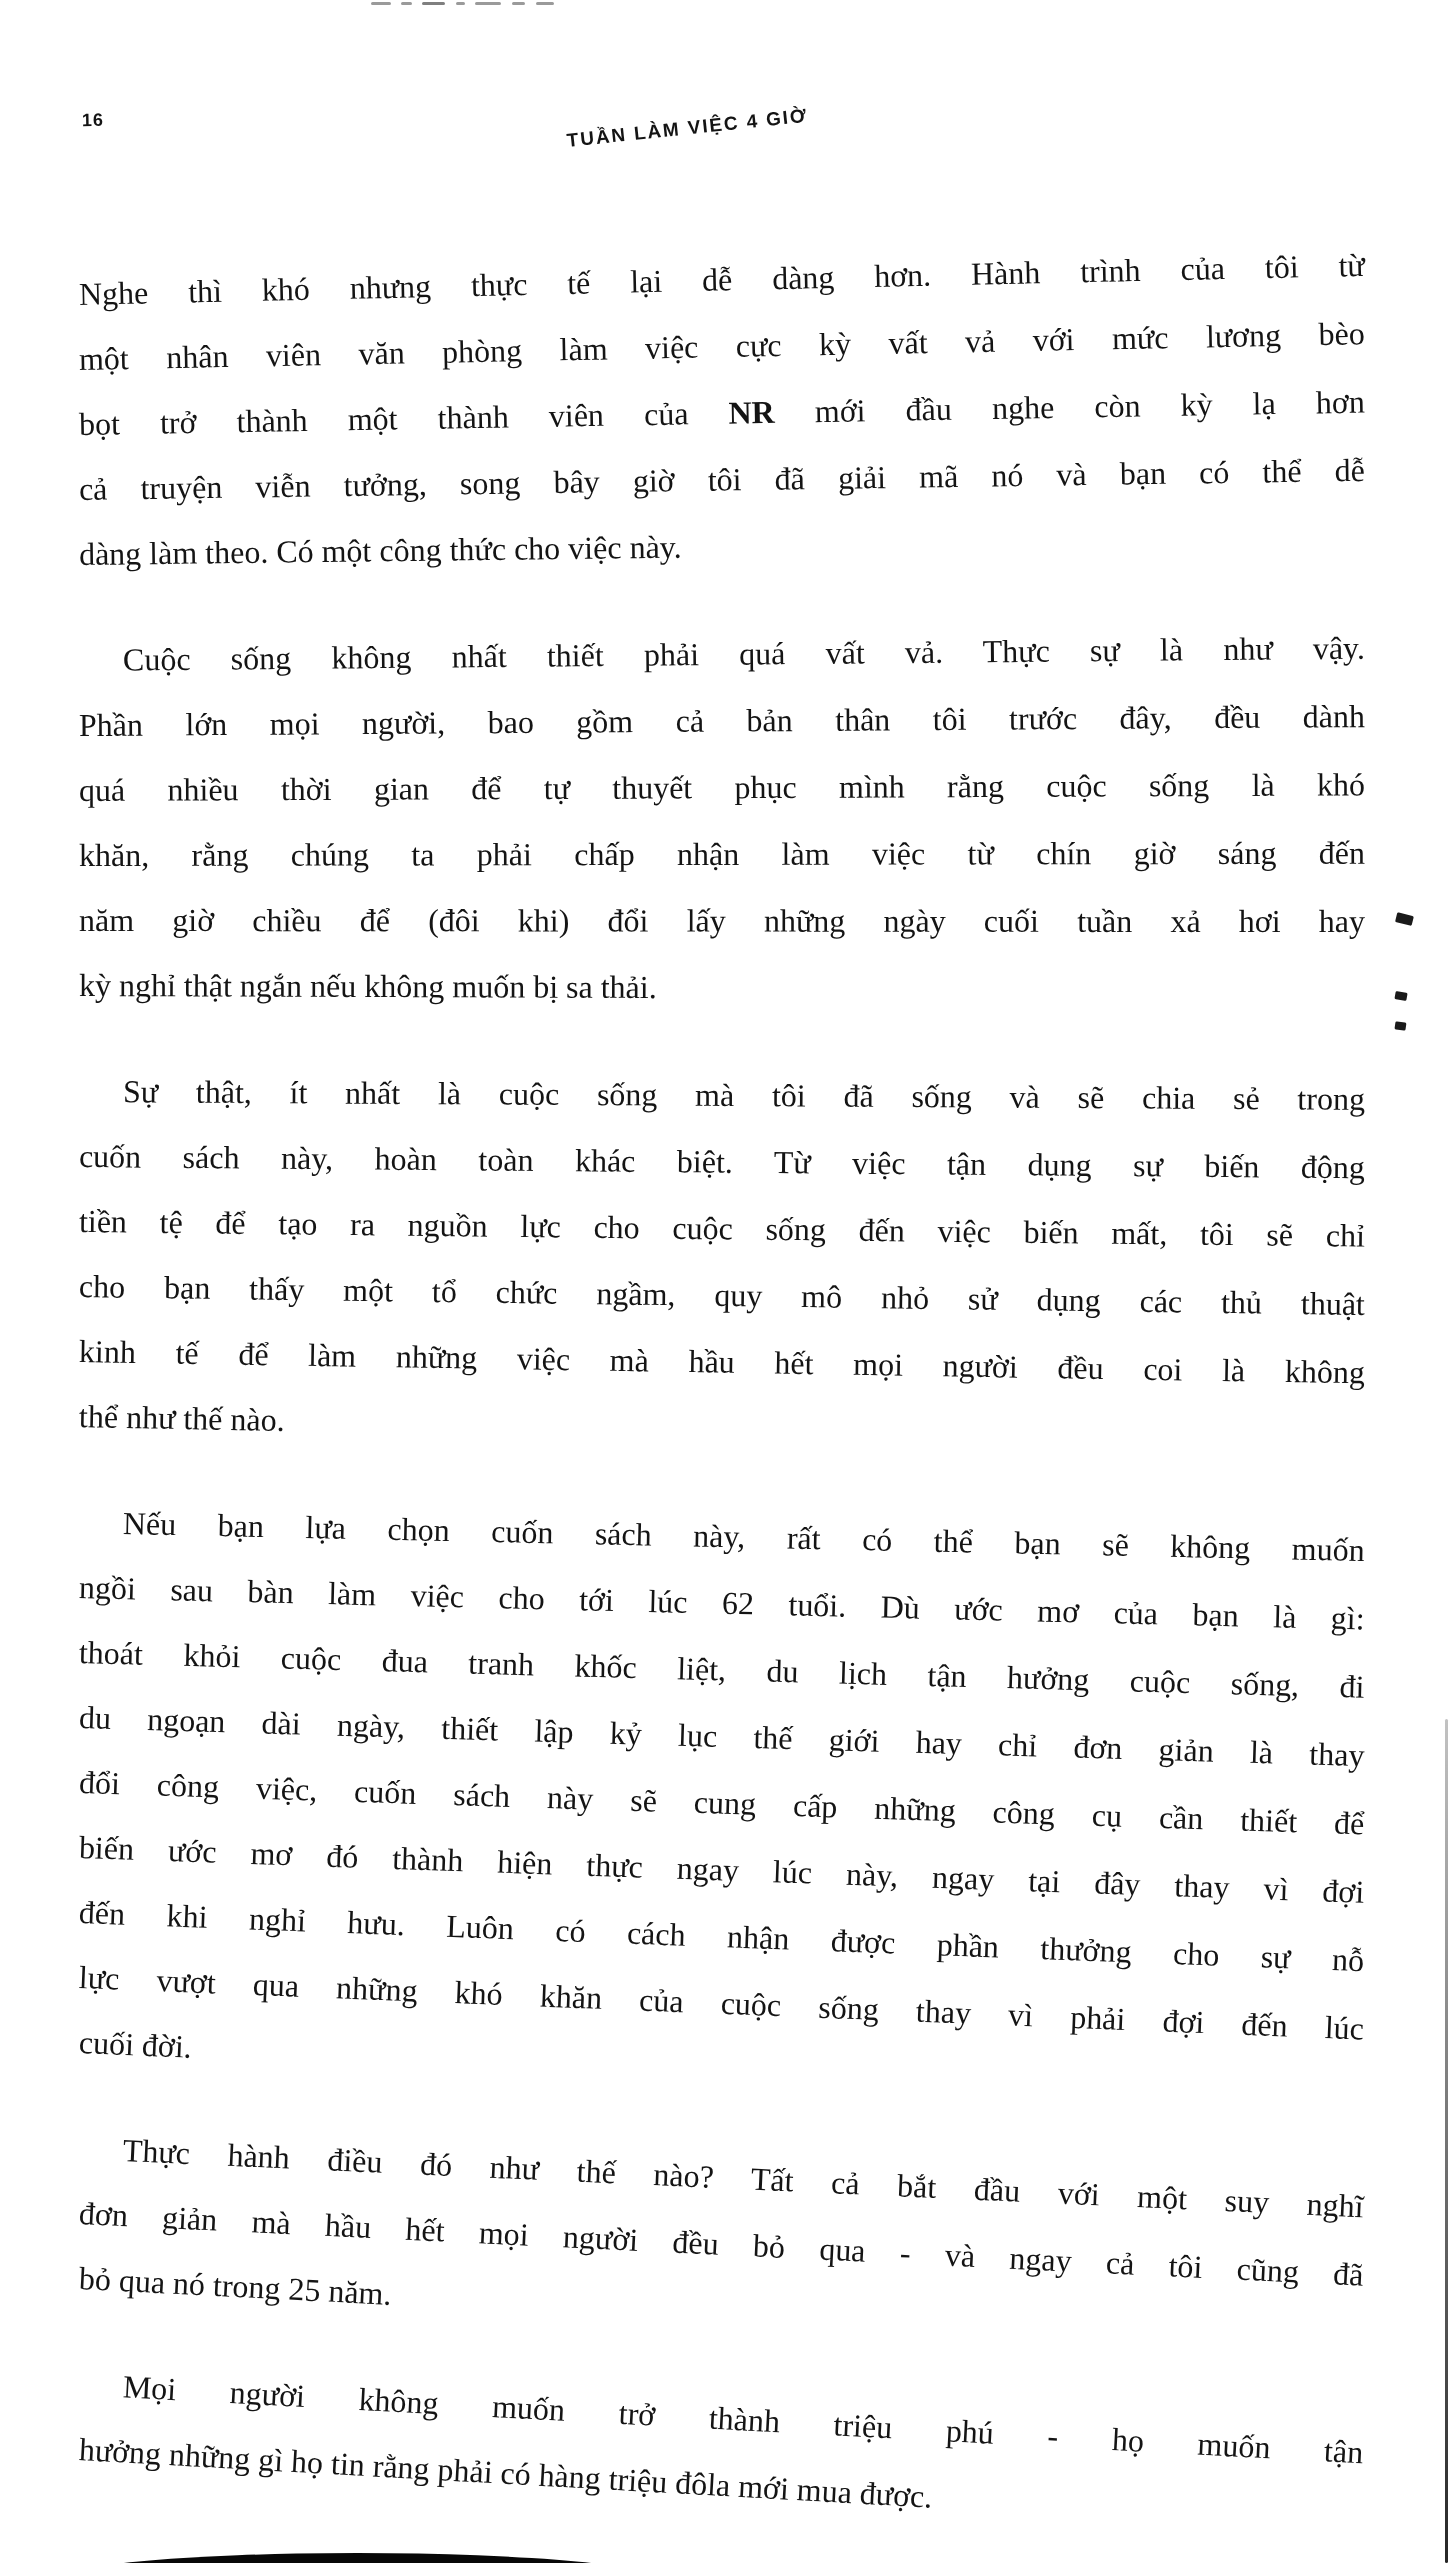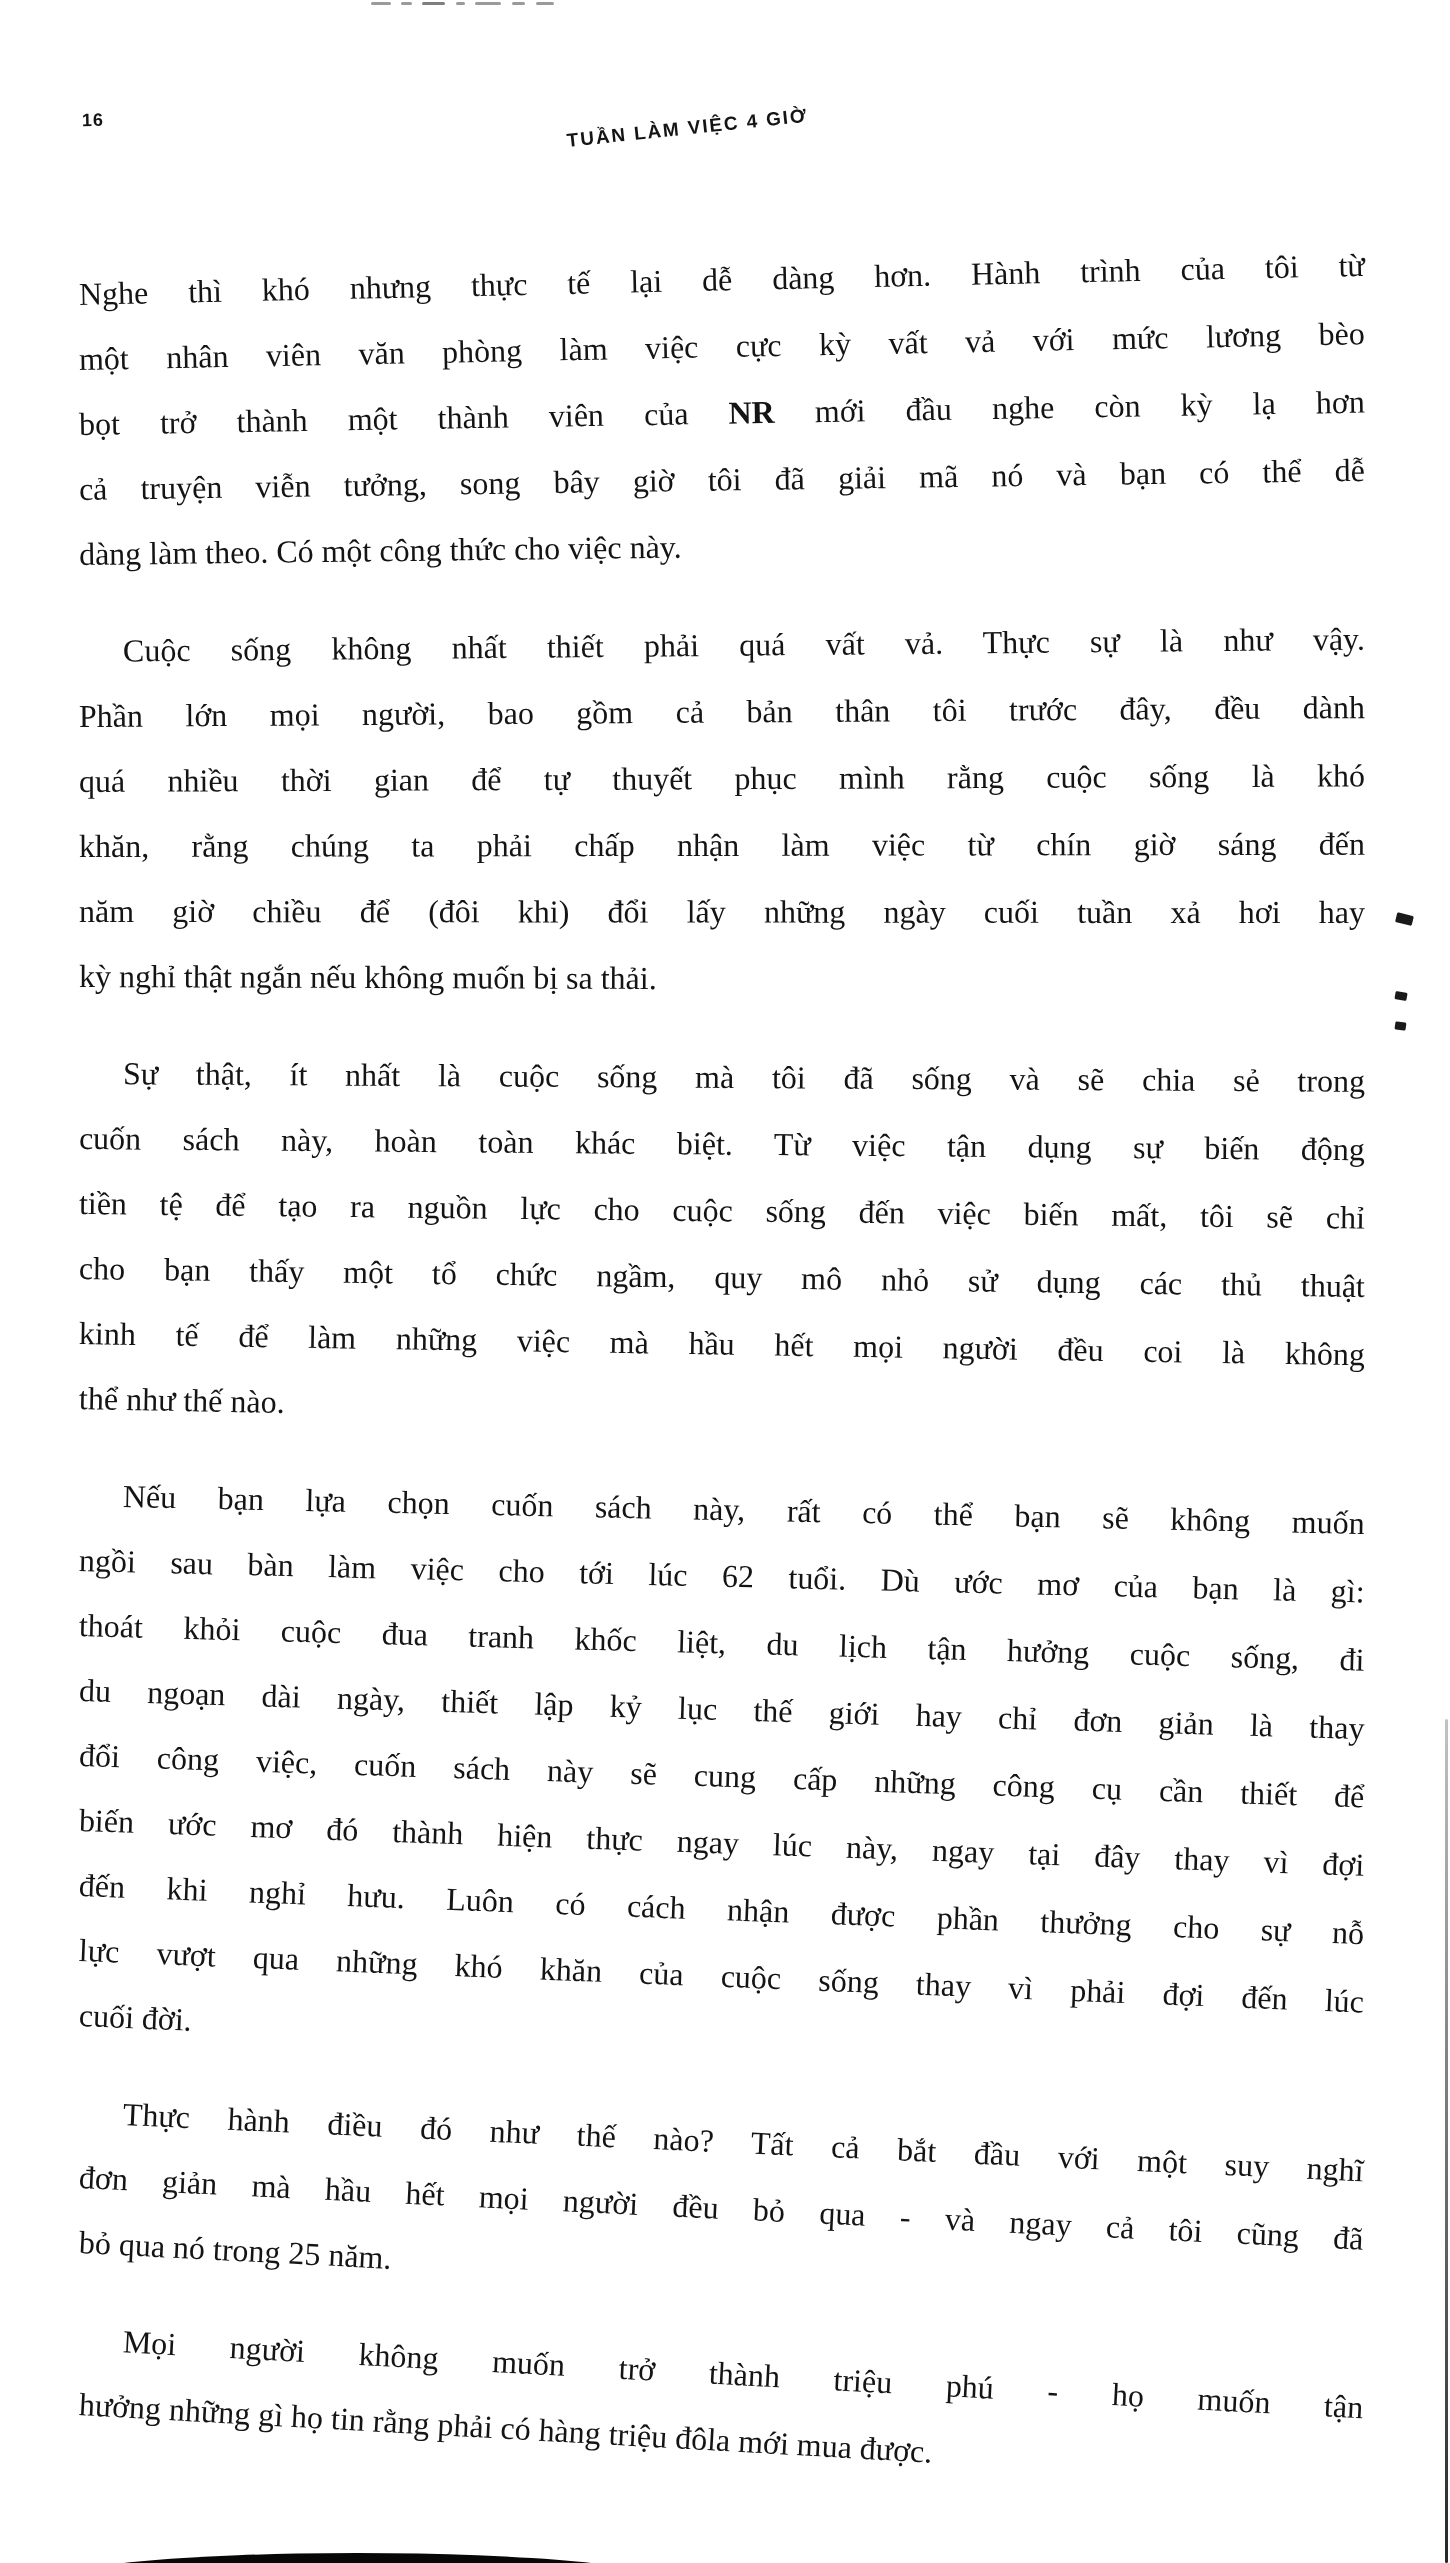--- a/index.html
+++ b/index.html
@@ -26,21 +26,21 @@
     font-weight:bold;font-size:19px;letter-spacing:1.9px;
     transform:rotate(-6deg);transform-origin:left bottom;
     white-space:nowrap;
   }
 
   
   .page-body{
     position:absolute;left:79px;top:262px;width:1286px;
   }
   .para{margin:0;}
-  .para + .para{margin-top:32px;}
+  .para + .para{margin-top:41px;}
   .line{
     height:65px;line-height:65px;
     font-size:32px;
     white-space:normal;
     text-align:justify;
     text-align-last:justify;
     transform-origin:left center;
   }
   .line.last{text-align-last:left;}
   .line.indent{text-indent:44px;}

